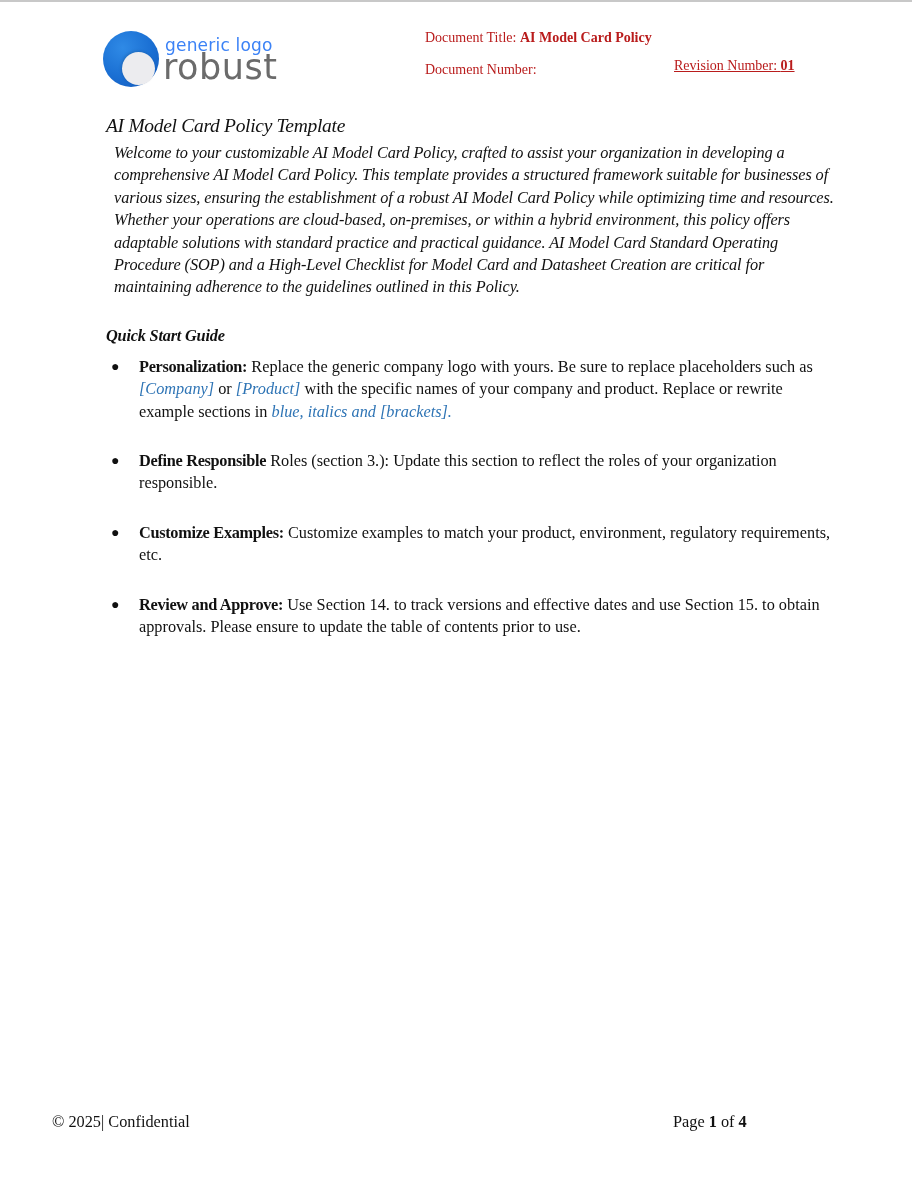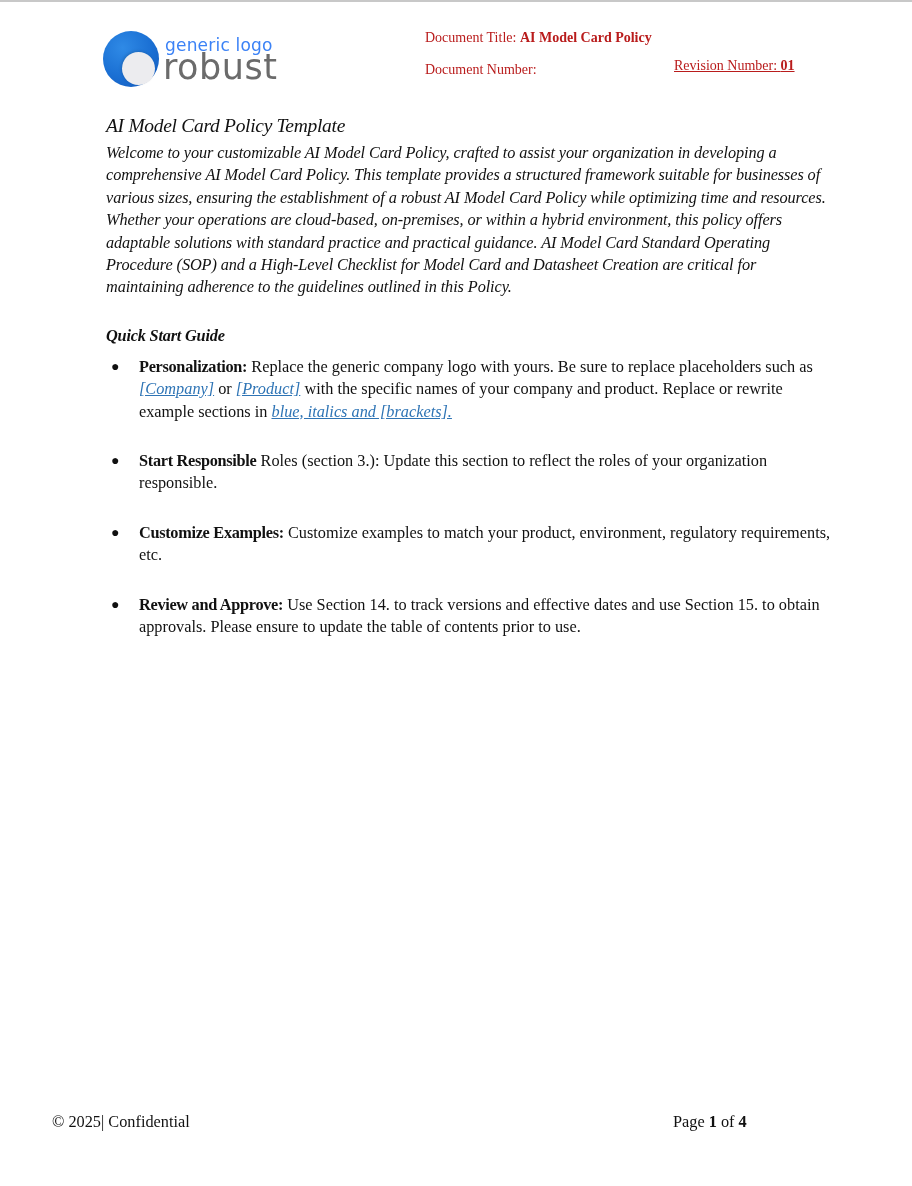--- a/index.html
+++ b/index.html
@@ -21,27 +21,27 @@
 
   .hdr-line { position: absolute; font-size: 14px; color: #b91c1c; white-space: nowrap; }
   .hdr-title { left: 425px; top: 30px; }
   .hdr-docnum { left: 425px; top: 62px; }
   .hdr-rev { left: 674px; top: 58px; text-decoration: underline; }
   b { font-weight: bold; }
 
   
   .content { position: absolute; left: 106px; top: 114px; width: 730px; }
   .doc-heading { font-size: 19.5px; font-weight: normal; font-style: italic; margin: 0; line-height: 24px; letter-spacing: -0.3px; }
-  .intro { font-style: italic; font-size: 16.3px; line-height: 22.4px; margin: 4px 0 0 0; letter-spacing: -0.1px; }
+  .intro { font-style: italic; font-size: 16.3px; line-height: 22.4px; margin: 4px 0 0 8px; letter-spacing: -0.1px; }
   .qs-heading { font-size: 16.3px; font-weight: bold; font-style: italic; margin: 26px 0 9px 0; line-height: 22px; letter-spacing: -0.2px; }
 
   ul.qs { list-style: none; margin: 4px 0 0 0; padding: 0; }
   ul.qs li { position: relative; padding-left: 33px; font-size: 16.3px; line-height: 22.4px; margin-bottom: 27px; }
   ul.qs li .bullet { position: absolute; left: 5px; top: 0; font-size: 14px; }
-  .hl { color: #2e74b5; font-style: italic; text-decoration: underline; }
+  .hl { color: #2e74b5; font-style: italic; }
   .strong { font-weight: bold; letter-spacing: -0.3px; }
 
   
   .footer-left { position: absolute; left: 52px; top: 1112px; font-size: 16.3px; }
   .footer-right { position: absolute; left: 673px; top: 1112px; font-size: 16.3px; }
 </style>
 </head>
 <body>
 
 <div class="top-rule"></div>
@@ -72,21 +72,21 @@
   <p class="intro">Welcome to your customizable AI Model Card Policy, crafted to assist your organization in developing a comprehensive AI Model Card Policy. This template provides a structured framework suitable for businesses of various sizes, ensuring the establishment of a robust AI Model Card Policy while optimizing time and resources. Whether your operations are cloud-based, on-premises, or within a hybrid environment, this policy offers adaptable solutions with standard practice and practical guidance. AI Model Card Standard Operating Procedure (SOP) and a High-Level Checklist for Model Card and Datasheet Creation are critical for maintaining adherence to the guidelines outlined in this Policy.</p>
 
   <h2 class="qs-heading">Quick Start Guide</h2>
   <ul class="qs">
     <li>
       <span class="bullet">●</span>
       <span class="strong">Personalization:</span><span> Replace the generic company logo with yours. Be sure to replace placeholders such as </span><span class="hl" style="color: rgb(46, 116, 181);">[Company]</span><span> or </span><span class="hl" style="color: rgb(46, 116, 181);">[Product]</span><span> with the specific names of your company and product. Replace or rewrite example sections in </span><span class="hl" style="color: rgb(46, 116, 181);">blue, italics and [brackets].</span>
     </li>
     <li>
       <span class="bullet">●</span>
-      <span class="strong">Start Responsible</span><span> Roles (section 3.): Update this section to reflect the roles of your organization responsible.</span>
+      <span class="strong">Define Responsible</span><span> Roles (section 3.): Update this section to reflect the roles of your organization responsible.</span>
     </li>
     <li>
       <span class="bullet">●</span>
       <span class="strong">Customize Examples:</span><span> Customize examples to match your product, environment, regulatory requirements, etc.</span>
     </li>
     <li>
       <span class="bullet">●</span>
       <span class="strong">Review and Approve:</span><span> Use Section 14. to track versions and effective dates and use Section 15. to obtain approvals. Please ensure to update the table of contents prior to use.</span>
     </li>
   </ul>

